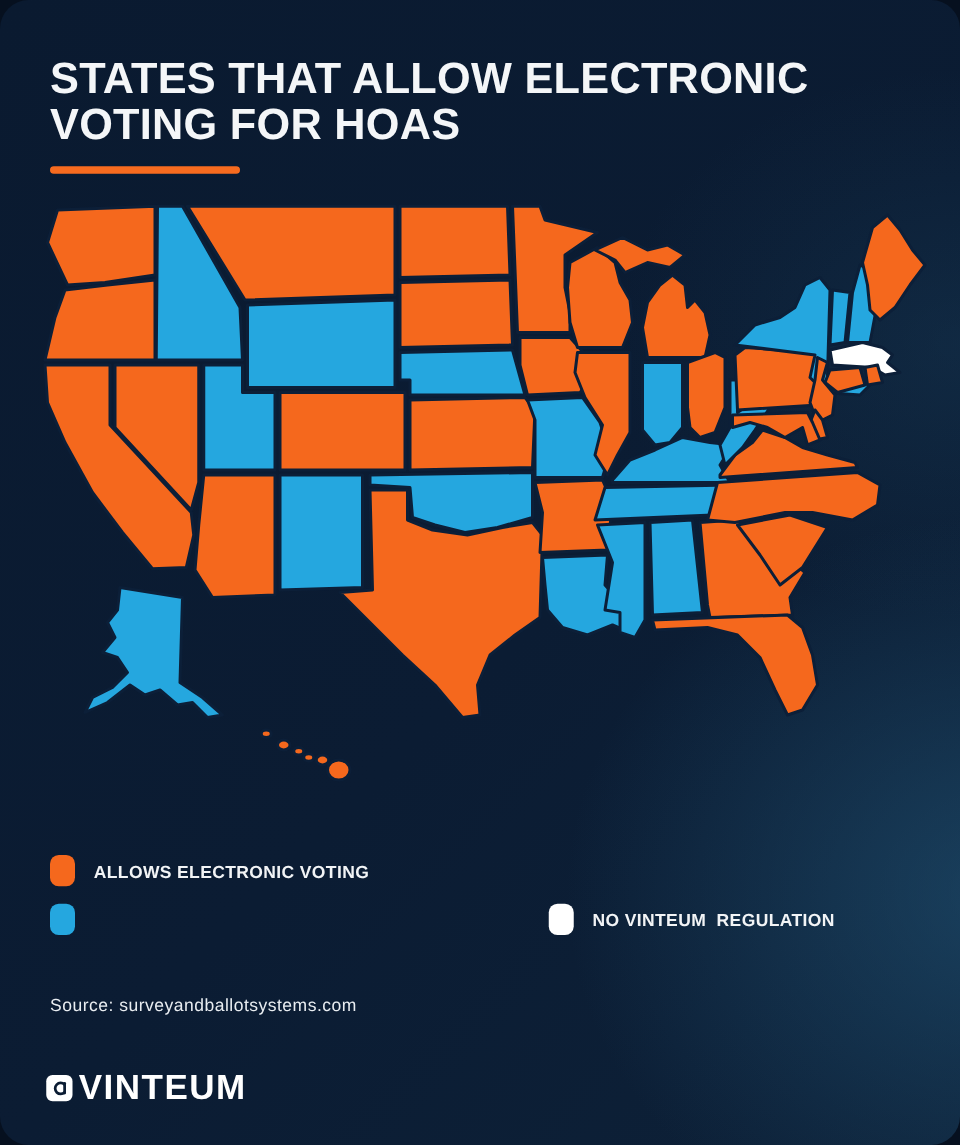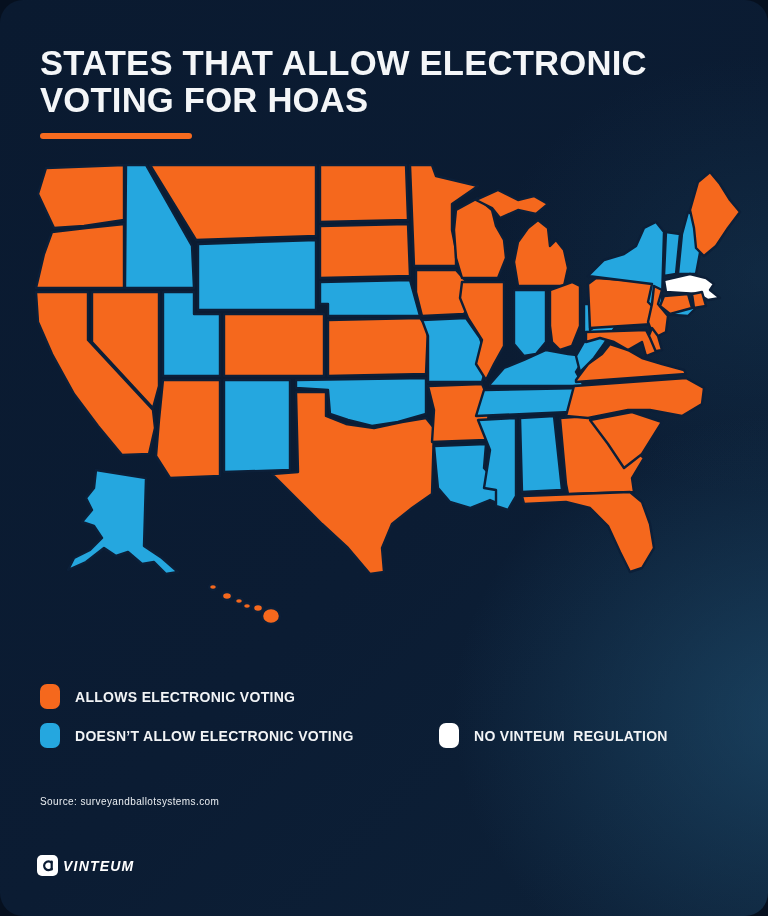--- a/index.html
+++ b/index.html
@@ -32,28 +32,28 @@
   .legend-swatch{
     width:20px;height:25px;border-radius:7px;flex:0 0 auto;
     margin-right:15px;
   }
   .legend-label{
     color:#f2f4f6;font-weight:bold;font-size:14px;letter-spacing:.3px;
     white-space:pre;
   }
   .source{
     position:absolute;left:40px;top:796px;
-    color:#e9edf1;font-size:10px;letter-spacing:.4px;font-weight:400;
+    color:#e9edf1;font-size:14px;letter-spacing:.4px;font-weight:400;
   }
   .logo{
     position:absolute;left:36px;top:854px;
     display:flex;align-items:center;gap:4px;
   }
   .logo-text{
-    color:#ffffff;font-weight:bold;font-size:14px;letter-spacing:1.2px;font-style:italic;
+    color:#ffffff;font-weight:bold;font-size:28px;letter-spacing:1.2px;
   }
 </style>
 </head>
 <body>
 
 <div class="poster">
 
   <div class="title">
     <div>STATES THAT ALLOW ELECTRONIC</div>
     <div>VOTING FOR HOAS</div>
@@ -216,21 +216,20 @@
       </svg>
   </div>
 
   <div class="legend" id="legend">
       <div class="legend-item" style="left: 40px; top: 684px;">
         <div class="legend-swatch" style="background: rgb(245, 104, 29);"></div>
         <span class="legend-label">ALLOWS ELECTRONIC VOTING</span>
       </div>
       <div class="legend-item" style="left: 40px; top: 723px;">
         <div class="legend-swatch" style="background: rgb(37, 167, 223);"></div>
-        <span class="legend-label">DOESN’T ALLOW ELECTRONIC VOTING</span>
       </div>
       <div class="legend-item" style="left: 439px; top: 723px;">
         <div class="legend-swatch" style="background: rgb(255, 255, 255);"></div>
         <span class="legend-label">NO VINTEUM  REGULATION</span>
       </div>
     </div>
 
   <div class="source">Source: surveyandballotsystems.com</div>
 
   <div class="logo">

